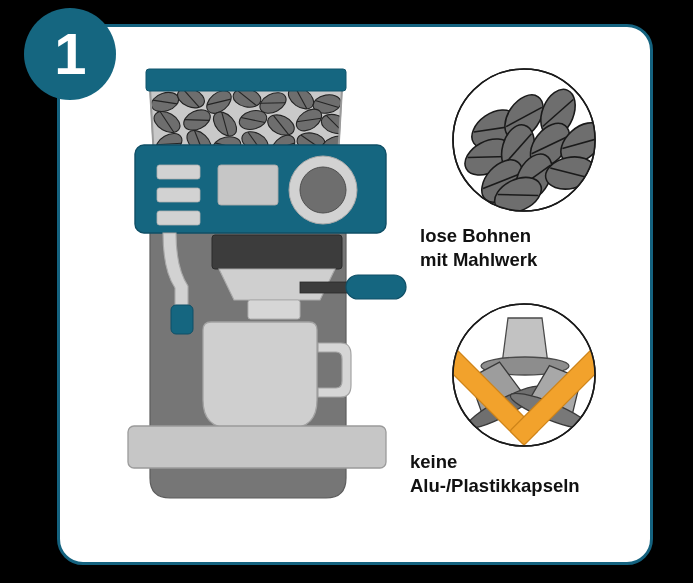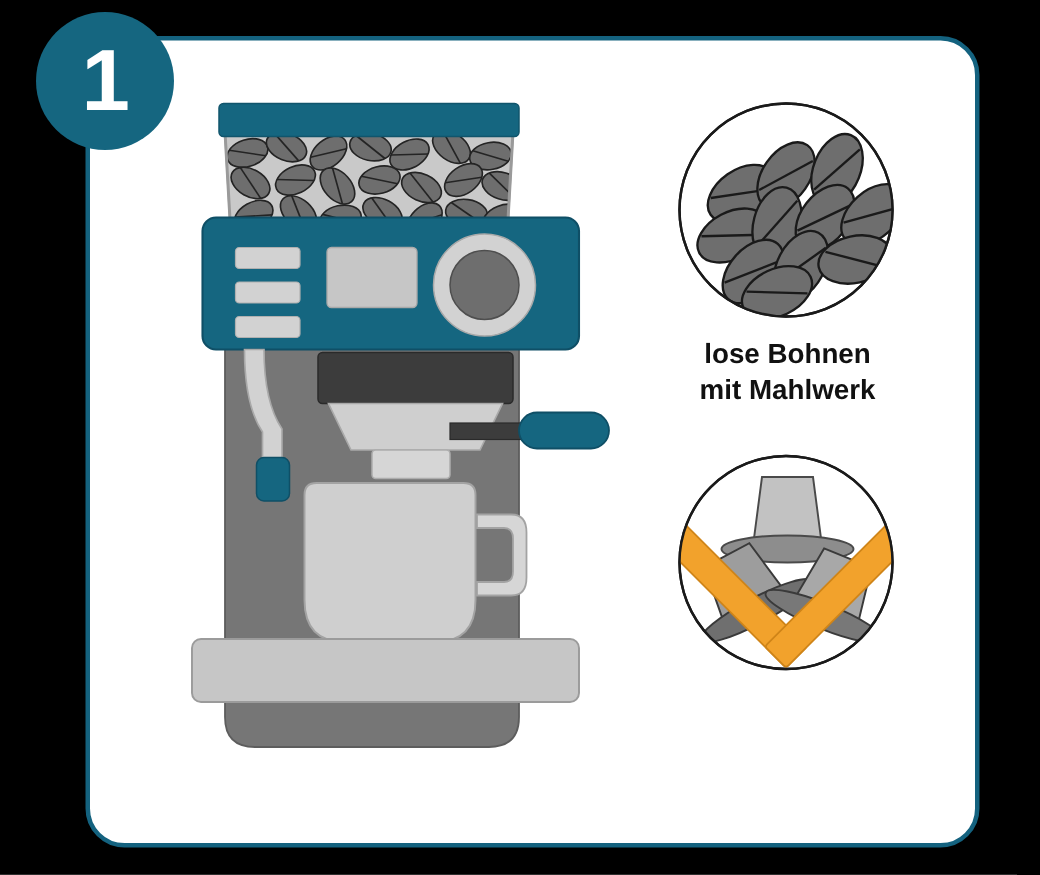--- a/index.html
+++ b/index.html
@@ -66,21 +66,21 @@
     height: 583px;
     z-index: 3;
     pointer-events: none;
   }
   .stage svg { display: block; }
 
   
   .caption {
     position: absolute;
     z-index: 4;
-    text-align: center;
+    text-align: left;
     color: #111111;
     font-weight: 700;
     font-size: 18.5px;
     line-height: 1.28;
     font-family: "Liberation Sans", sans-serif;
     white-space: pre;
   }
   #cap-beans {
     left: 420px;
     top: 224px;
@@ -249,14 +249,16 @@
           </g>
         </g>
         <circle cx="524" cy="375" r="71" fill="none" stroke="#1a1a1a" stroke-width="1.6"></circle>
       </g>
     </svg>
   </div>
 
   <div class="caption" id="cap-beans">lose Bohnen
 mit Mahlwerk</div>
 
+  <div class="caption" id="cap-capsules">keine
+Alu-/Plastikkapseln</div>
 
 </div>
 
 </body></html>

